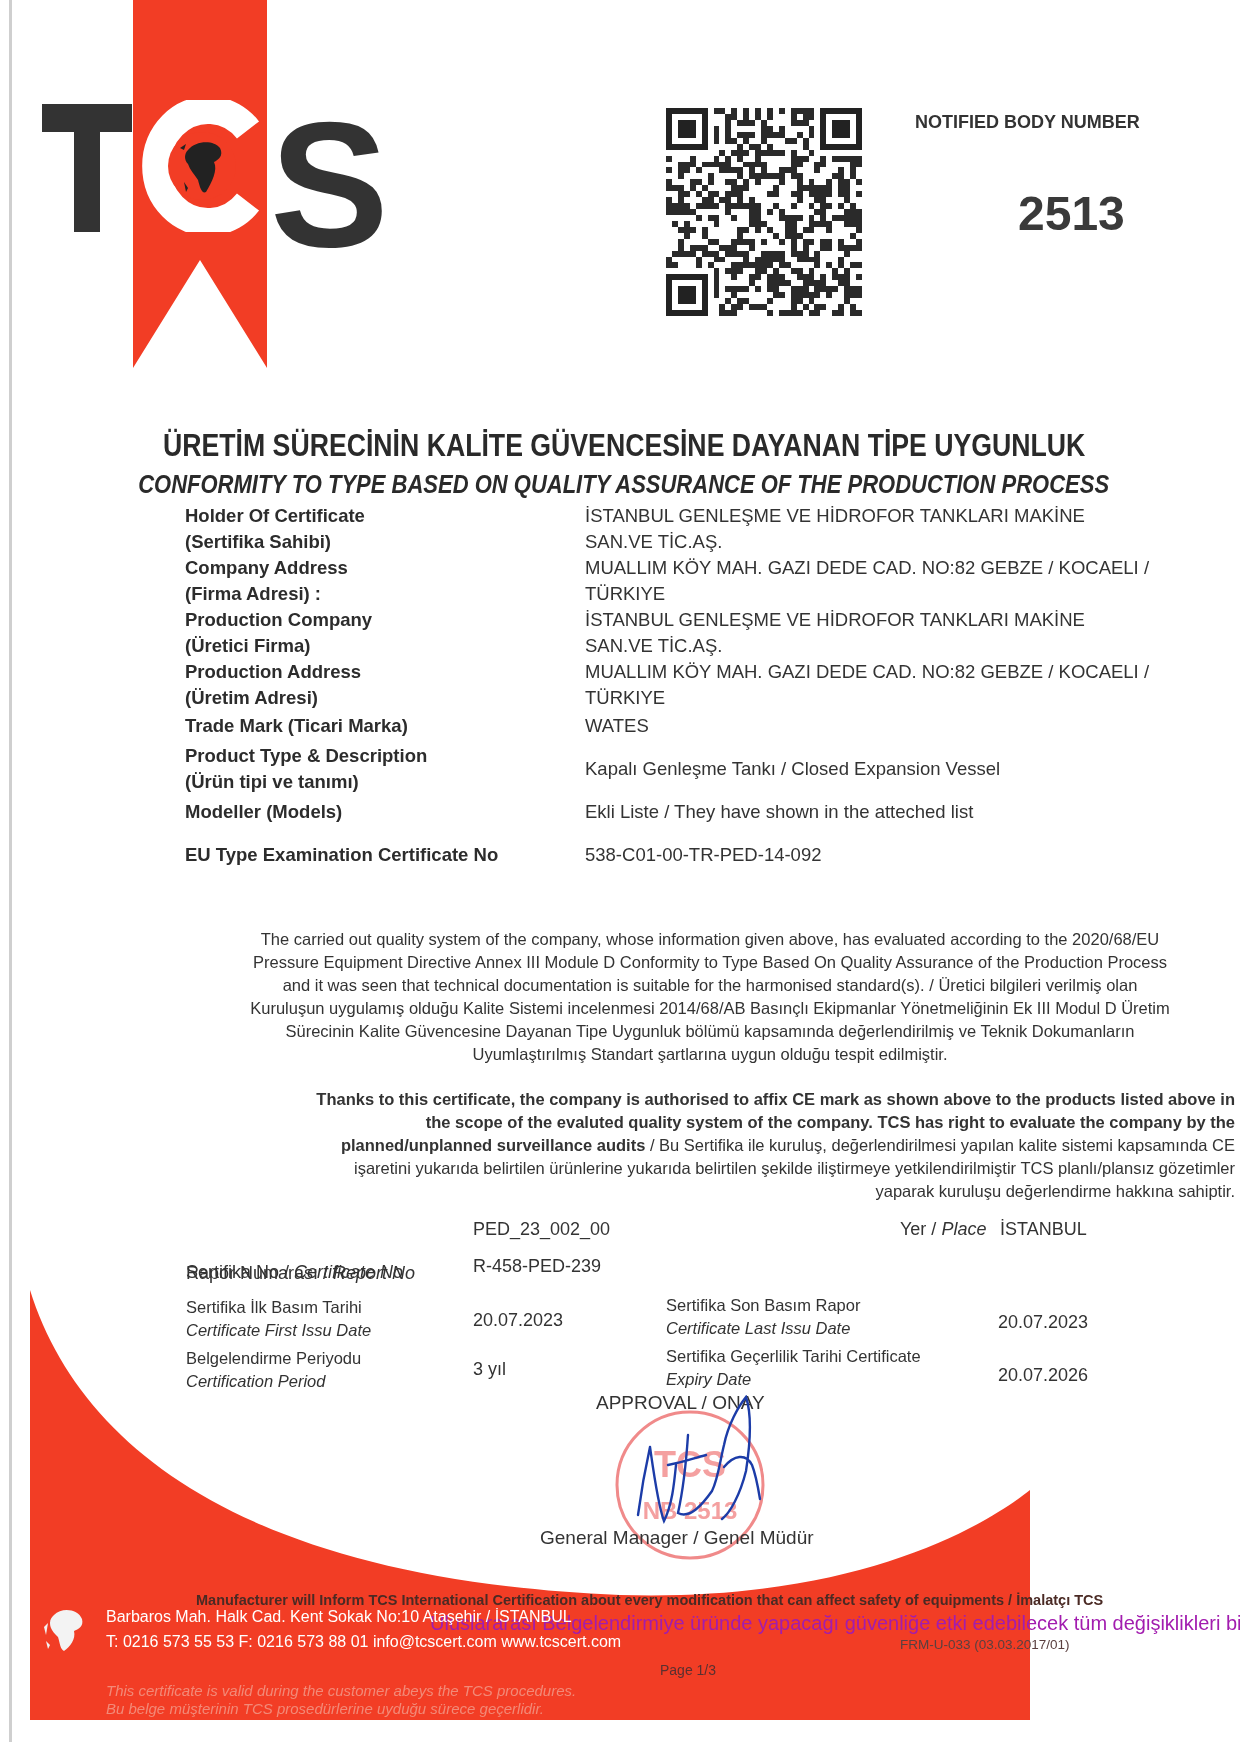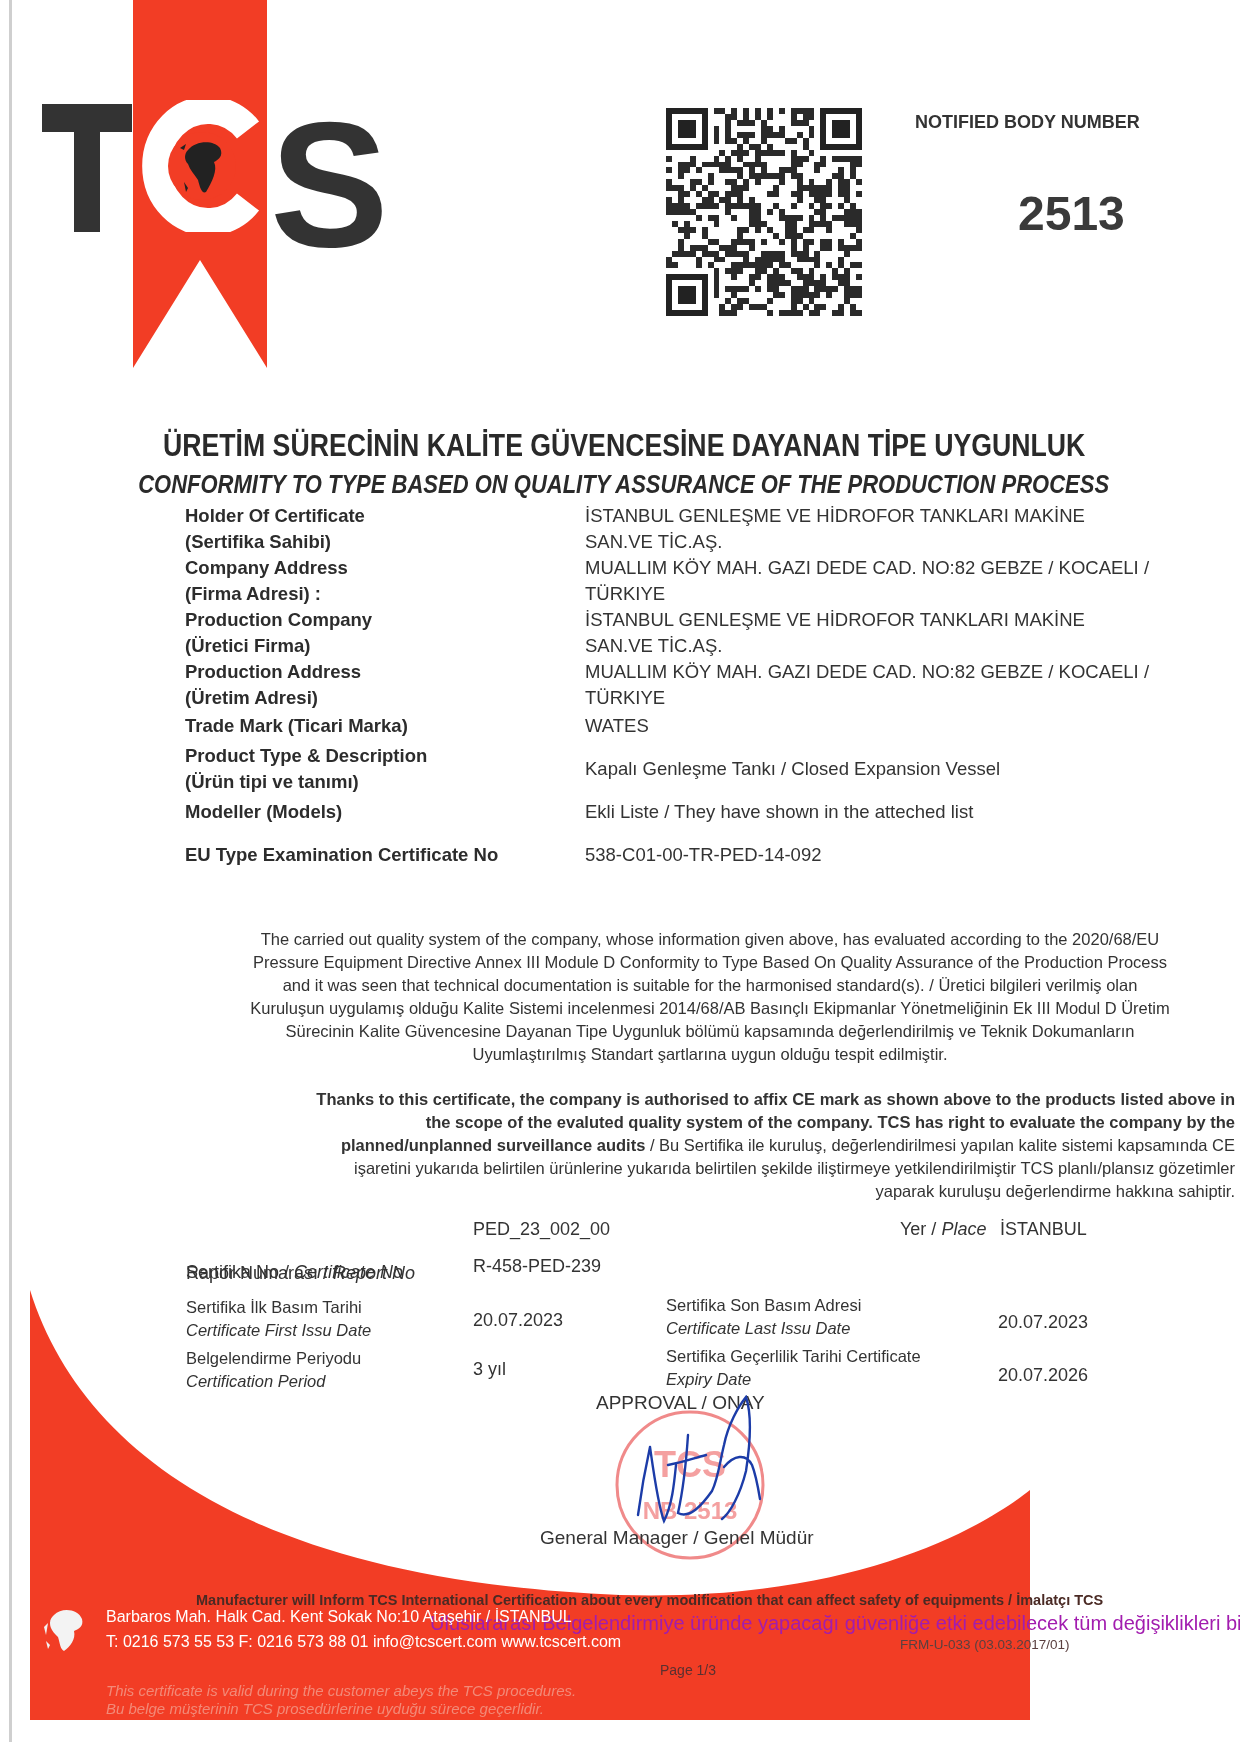--- a/index.html
+++ b/index.html
@@ -693,21 +693,21 @@
 
 <div class="det" style="left:186px; top:1261px;"><span>Rapor Numarası / </span><i>Report No</i></div>
 <div class="det" style="left:473px; top:1254px;">R-458-PED-239</div>
 
 <div class="det small" style="left:186px; top:1296px;">
     <div>Sertifika İlk Basım Tarihi</div>
     <div style="font-style:italic">Certificate First Issu Date</div>
   </div>
 <div class="det" style="left:473px; top:1308px;">20.07.2023</div>
 <div class="det small" style="left:666px; top:1294px;">
-    <div>Sertifika Son Basım Adresi</div>
+    <div>Sertifika Son Basım Rapor</div>
     <div style="font-style:italic">Certificate Last Issu Date</div>
   </div>
 <div class="det" style="left:998px; top:1310px;">20.07.2023</div>
 
 <div class="det small" style="left:186px; top:1347px;">
     <div>Belgelendirme Periyodu</div>
     <div style="font-style:italic">Certification Period</div>
   </div>
 <div class="det" style="left:473px; top:1357px;">3 yıl</div>
 <div class="det small" style="left:666px; top:1345px;">

